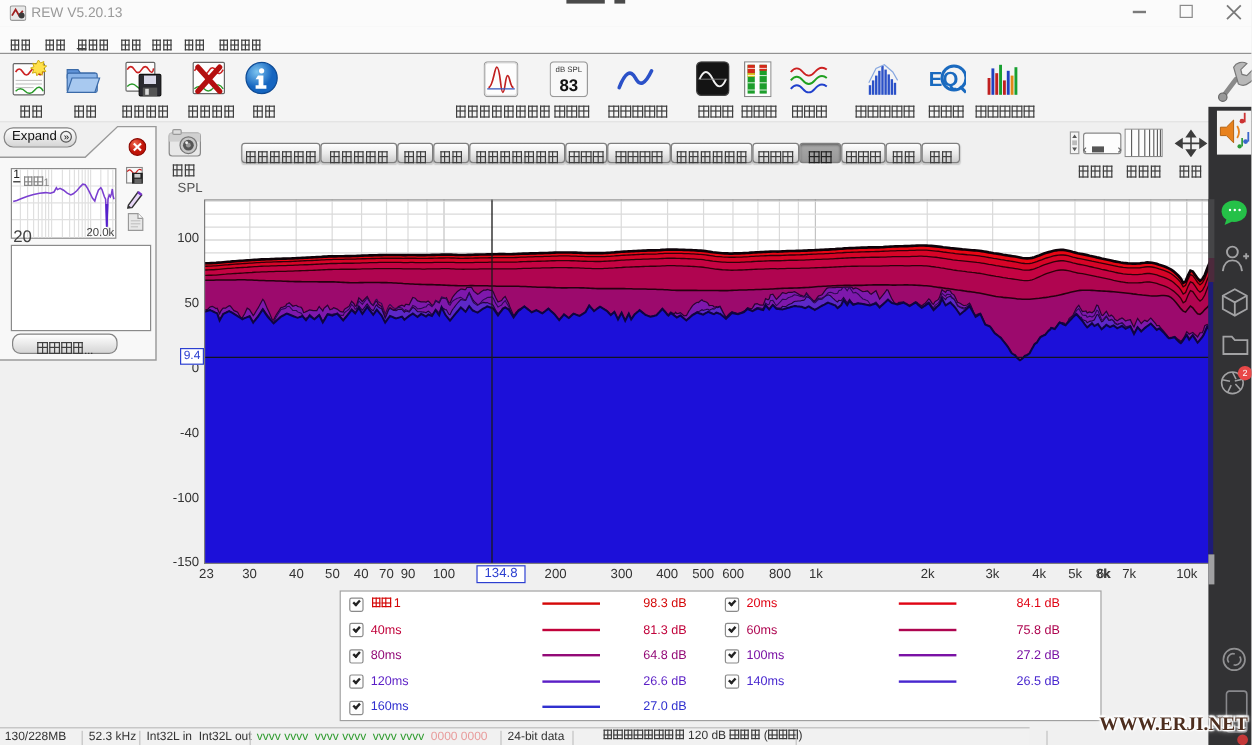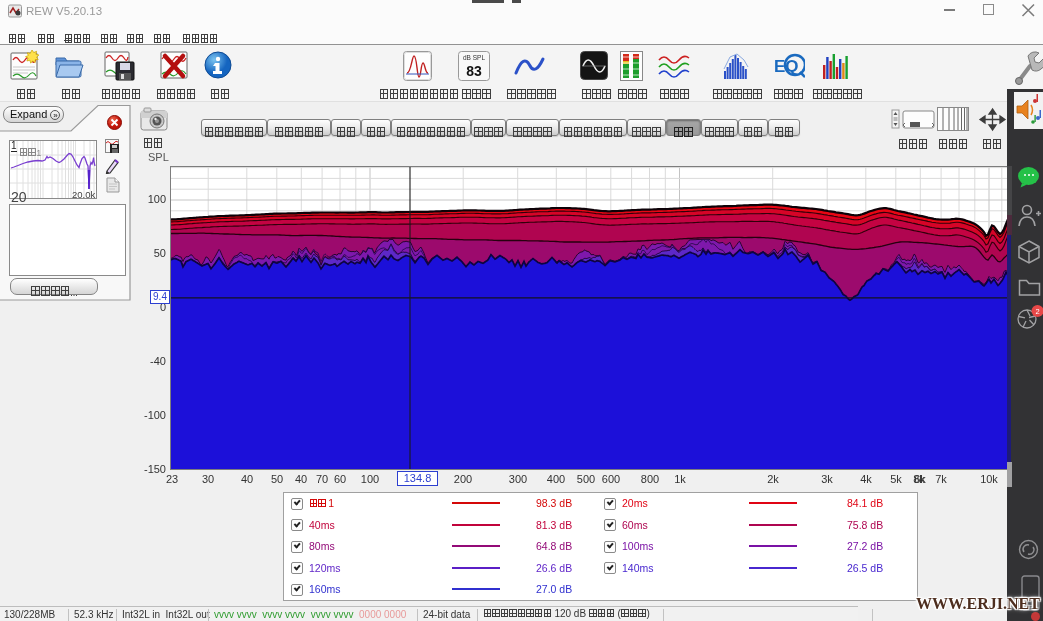--- a/index.html
+++ b/index.html
@@ -384,21 +384,21 @@
 <div class="yl" style="top:301px">0</div>
 <div class="yl" style="top:355px">-40</div>
 <div class="yl" style="top:409px">-100</div>
 <div class="yl" style="top:463px">-150</div>
 <div class="xl" style="left:152px">23</div>
 <div class="xl" style="left:188px">30</div>
 <div class="xl" style="left:227px">40</div>
 <div class="xl" style="left:257px">50</div>
 <div class="xl" style="left:281px">40</div>
 <div class="xl" style="left:302px">70</div>
-<div class="xl" style="left:320px">60</div>
+<div class="xl" style="left:320px">90</div>
 <div class="xl" style="left:350px">100</div>
 <div class="xl" style="left:443px">200</div>
 <div class="xl" style="left:498px">300</div>
 <div class="xl" style="left:536px">400</div>
 <div class="xl" style="left:566px">500</div>
 <div class="xl" style="left:591px">600</div>
 <div class="xl" style="left:630px">800</div>
 <div class="xl" style="left:660px">1k</div>
 <div class="xl" style="left:753px">2k</div>
 <div class="xl" style="left:807px">3k</div>
@@ -471,21 +471,21 @@
  <div style="left:4px">130/228MB</div>
     <div class="sep" style="left:68px"></div>
  <div style="left:74px">52.3 kHz</div>
     <div class="sep" style="left:116px"></div>
  <div style="left:122px">Int32L in&nbsp;&nbsp;Int32L out</div>
     <div class="sep" style="left:208px"></div>
  <div style="left:214px;color:#2f9c2f">vvvv vvvv&nbsp; vvvv vvvv&nbsp; vvvv vvvv&nbsp; <span style="color:#e89a9a">0000 0000</span></div>
     <div class="sep" style="left:417px"></div>
  <div style="left:423px">24-bit data</div>
     <div class="sep" style="left:477px"></div>
- <div style="left:483px;top:1px"><i class="cj cjs"></i><i class="cj cjs"></i><i class="cj cjs"></i><i class="cj cjs"></i><i class="cj cjs"></i><i class="cj cjs"></i><i class="cj cjs"></i><i class="cj cjs"></i> 120 dB <i class="cj cjs"></i><i class="cj cjs"></i><i class="cj cjs"></i> (<i class="cj cjs"></i><i class="cj cjs"></i><i class="cj cjs"></i>)</div>
+ <div style="left:502px;top:1px"><i class="cj cjs"></i><i class="cj cjs"></i><i class="cj cjs"></i><i class="cj cjs"></i><i class="cj cjs"></i><i class="cj cjs"></i><i class="cj cjs"></i><i class="cj cjs"></i> 120 dB <i class="cj cjs"></i><i class="cj cjs"></i><i class="cj cjs"></i> (<i class="cj cjs"></i><i class="cj cjs"></i><i class="cj cjs"></i>)</div>
     <div class="sep" style="left:663px"></div>
     <div class="sep" style="left:872px"></div>
 </div>
 
 <div id="sidebar">
  <div class="abs" style="left:0;top:77px;width:5px;height:49px;background:#454547"></div>
  <div class="abs" style="left:0;top:126px;width:5px;height:20px;background:#4c2a3c"></div>
  <div class="abs" style="left:0;top:146px;width:4px;height:227px;background:#1e1b78"></div>
  <div class="abs" style="left:0;top:373px;width:5px;height:25px;background:#a0a0a2"></div>
 </div>

